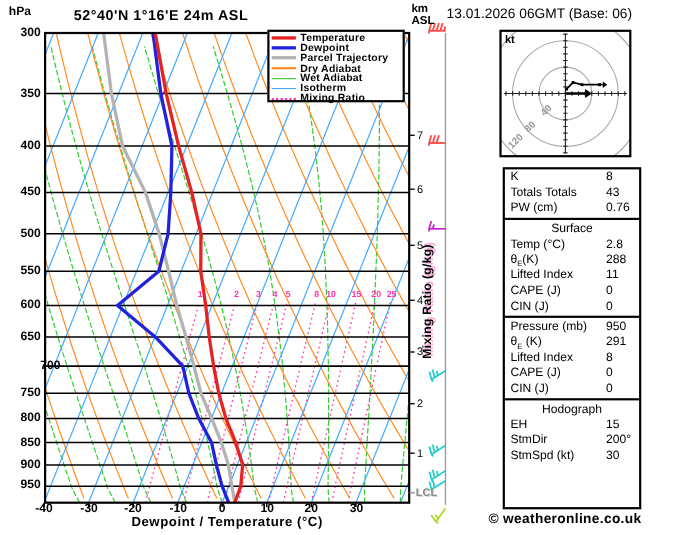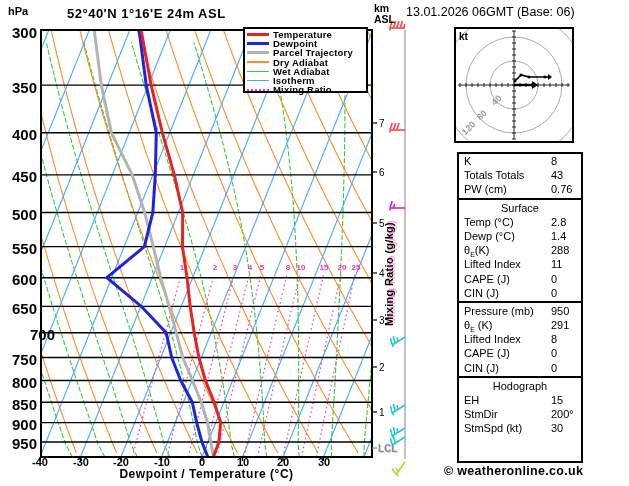--- a/index.html
+++ b/index.html
@@ -5,21 +5,21 @@
   html,body{margin:0;padding:0;background:#fff;}
   .canvas{position:relative;width:629px;height:486px;background:#fff;overflow:hidden;
           font-family:"Liberation Sans",sans-serif;color:#000;}
   svg{position:absolute;left:0;top:0;}
   .abs{position:absolute;}
   .title{font-size:13px;font-weight:700;letter-spacing:.5px;}
   .date{font-size:12.5px;font-weight:400;text-align:left;width:222px;}
   .unit{font-size:11px;font-weight:700;}
   .kmunit{font-size:10.5px;font-weight:700;line-height:11px;text-align:left;}
   .xlabel{font-size:12px;font-weight:700;text-align:center;width:331px;letter-spacing:.5px;}
-  .plabel{font-size:15px;font-weight:700;text-align:right;width:36px;}
+  .plabel{font-size:11px;font-weight:700;text-align:right;width:36px;}
   .tlabel{font-size:11px;font-weight:700;text-align:center;width:34px;}
   .kmlabel{font-size:10px;font-weight:400;}
   .lcl{font-size:10px;font-weight:700;color:#8a8a8a;text-shadow:1px 1px 0 #d9d9d9;}
   .mrnum{font-size:8px;font-weight:700;color:#ff2fa8;text-align:center;width:16px;}
   .mraxis{font-size:11px;font-weight:700;width:170px;text-align:center;
           transform:rotate(-90deg);transform-origin:center center;
           text-shadow:2px 2px 0 #ffa6d9;letter-spacing:.3px;}
   .legend{box-sizing:border-box;border:2px solid #000;background:#fff;padding:1px 0 0 2px;}
   .legend-row{display:flex;align-items:center;height:9.2px;}
   .legend-swatch{width:22px;margin-right:4px;flex:0 0 22px;}
@@ -377,24 +377,20 @@
         <span class="dlabel">PW (cm)</span>
         <span class="dvalue">0.76</span>
       </div>
       <div class="dsep"></div>
       <div class="dhead">Surface</div>
       <div class="drow">
         <span class="dlabel">Temp (°C)</span>
         <span class="dvalue">2.8</span>
       </div>
       <div class="drow">
-        <span class="dlabel">Dewp (°C)</span>
-        <span class="dvalue">1.4</span>
-      </div>
-      <div class="drow">
         <span class="dlabel">θ<sub>E</sub>(K)</span>
         <span class="dvalue">288</span>
       </div>
       <div class="drow">
         <span class="dlabel">Lifted Index</span>
         <span class="dvalue">11</span>
       </div>
       <div class="drow">
         <span class="dlabel">CAPE (J)</span>
         <span class="dvalue">0</span>

